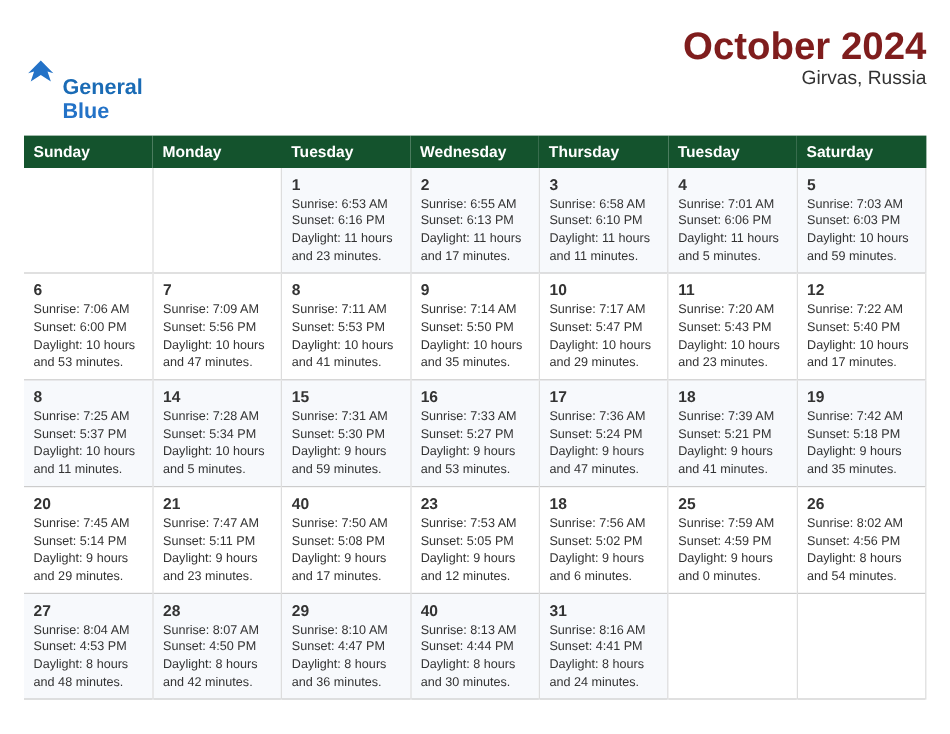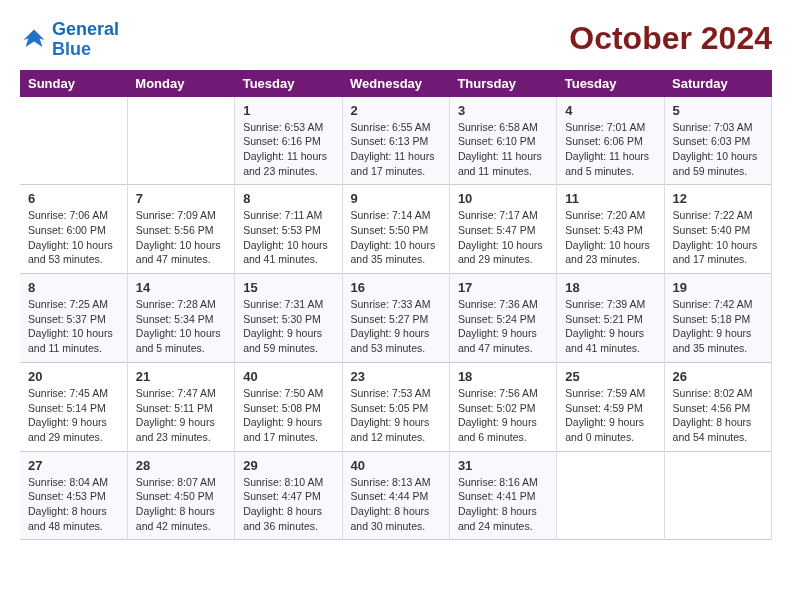--- a/index.html
+++ b/index.html
@@ -19,20 +19,21 @@
     .logo {
       display: flex;
       align-items: center;
       gap: 4px;
     }
     .logo-text {
       font-size: 18px;
       font-weight: bold;
       color: #333;
       line-height: 1.1;
+      margin-top: 43px;
     }
     .logo-text span {
       color: #1a6bb5;
     }
     .logo-bird {
       width: 28px;
       height: 28px;
     }
     .title-block {
       text-align: right;
@@ -45,21 +46,21 @@
     .subtitle {
       font-size: 16px;
       color: #333;
     }
     table {
       width: 100%;
       border-collapse: collapse;
       font-size: 11px;
     }
     thead th {
-      background-color: #701a75;
+      background-color: #14532d;
       color: #fff;
       text-align: left;
       padding: 6px 8px;
       font-size: 13px;
       font-weight: bold;
     }
     tbody tr {
       border-bottom: 1px solid #ccc;
     }
     tbody td {
@@ -100,20 +101,21 @@
     <svg class="logo-bird" viewBox="0 0 40 40">
       <polygon points="20,5 35,20 28,18 32,30 20,22 8,30 12,18 5,20" fill="#2372c7"></polygon>
     </svg>
     <div class="logo-text">
       <div><span>General</span></div>
       <div><span style="color:#2372c7">Blue</span></div>
     </div>
   </div>
   <div class="title-block">
     <div class="month-title">October 2024</div>
+    <div class="subtitle">Girvas, Russia</div>
   </div>
 </div>
 
 <table>
   <thead>
     <tr>
     <th>Sunday</th>
         <th>Monday</th>
         <th>Tuesday</th>
         <th>Wednesday</th>

